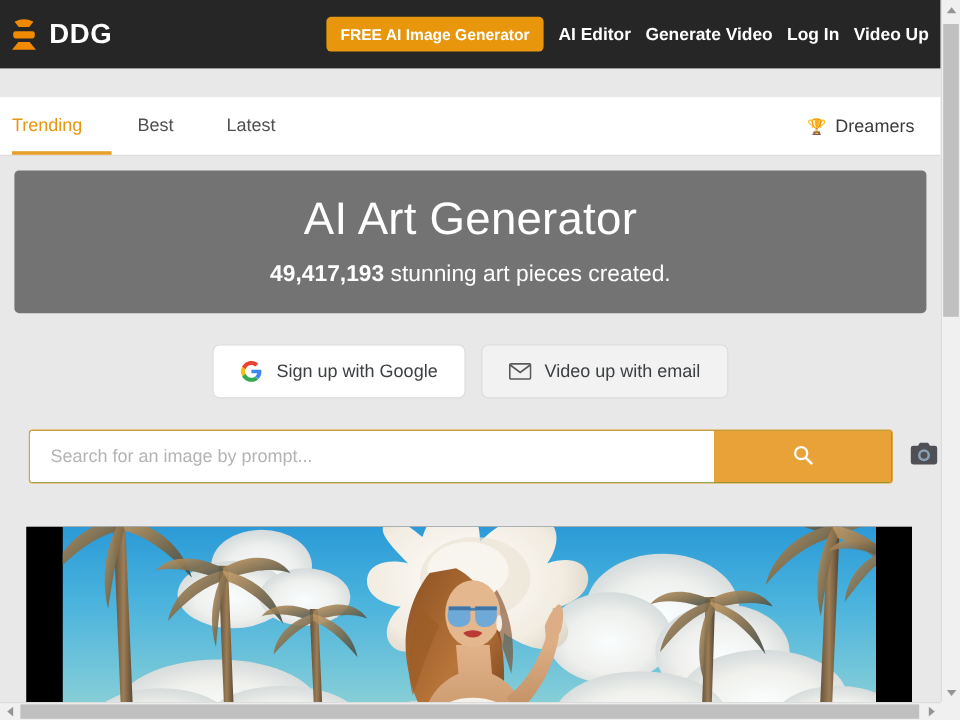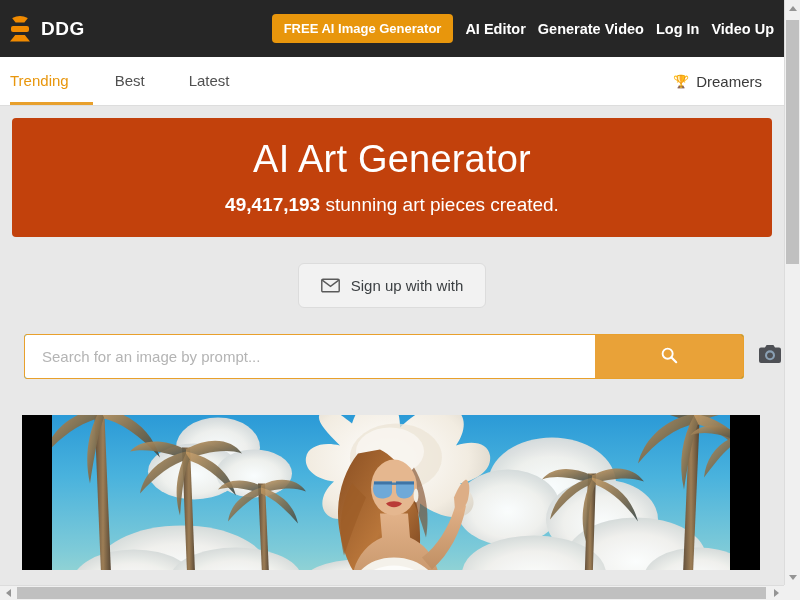--- a/index.html
+++ b/index.html
@@ -48,21 +48,21 @@
     border-radius: 60% 60% 10% 10% / 100% 100% 10% 10%;
     clip-path: polygon(0 0, 100% 0, 72% 100%, 28% 100%);
   }
   .logo-icon .bar.mid { height: 6px; width: 18px; border-radius: 2px; }
   .logo-icon .bar.bot {
     height: 7px;
     clip-path: polygon(28% 0, 72% 0, 100% 100%, 0 100%);
   }
   .logo-text {
     color: #ffffff;
-    font-size: 19px;
+    font-size: 23px;
     font-weight: bold;
     letter-spacing: 0.5px;
   }
 
   .topnav {
     position: absolute;
     right: 10px; top: 0; height: 57px;
     display: flex; align-items: center; gap: 12px;
   }
   .cta-btn {
@@ -88,20 +88,21 @@
 
   
   .tabbar {
     height: 49px;
     background: #ffffff;
     border-bottom: 1px solid #dddddd;
     display: flex;
     align-items: center;
     position: relative;
     padding-left: 10px;
+    margin-top: 24px;
   }
   .tab {
     font-size: 15px;
     color: #505050;
     padding: 0 22px;
     line-height: 48px;
     height: 48px;
     cursor: pointer;
     white-space: nowrap;
   }
@@ -116,21 +117,21 @@
     display: flex; align-items: center; gap: 7px;
     font-size: 15px; color: #3a3a3a;
     cursor: pointer;
   }
   .trophy { font-size: 13px; color: #e8960c; }
 
   
   .hero {
     margin: 12px 12px 0 12px;
     height: 119px;
-    background: #c2410c;
+    background: #737373;
     border-radius: 4px;
     display: flex; flex-direction: column;
     align-items: center; justify-content: center;
   }
   .hero-title {
     color: #ffffff;
     font-size: 38px;
     font-weight: normal;
     letter-spacing: 0.2px;
     line-height: 1.1;
@@ -321,29 +322,40 @@
       </div>
     </div>
 
     <div class="hero">
       <div class="hero-title">AI Art Generator</div>
       <div class="hero-sub"><b>49,417,193</b><span> stunning art pieces created.</span></div>
     </div>
 
     <div class="signup-row">
 
+      <button class="signup-btn google">
+        <span>
+          <svg class="g-logo" viewBox="0 0 48 48" xmlns="http://www.w3.org/2000/svg">
+            <path fill="#4285F4" d="M45.1 24.5c0-1.6-.1-2.8-.4-4H24v7.3h12.1c-.2 2-1.6 5-4.5 7l6.9 5.3c4.1-3.8 6.6-9.4 6.6-15.6z"></path>
+            <path fill="#34A853" d="M24 46c5.9 0 10.9-1.9 14.5-5.3l-6.9-5.3c-1.8 1.3-4.3 2.2-7.6 2.2-5.8 0-10.7-3.8-12.5-9.1l-7.1 5.5C8.1 41.1 15.4 46 24 46z"></path>
+            <path fill="#FBBC05" d="M11.5 28.5c-.5-1.4-.8-2.9-.8-4.5s.3-3.1.8-4.5l-7.1-5.5C2.9 17 2 20.4 2 24s.9 7 2.4 10z"></path>
+            <path fill="#EA4335" d="M24 10.6c3.3 0 6.1 1.1 8.4 3.3l6.1-6.1C34.9 4.3 29.9 2 24 2 15.4 2 8.1 6.9 4.4 14l7.1 5.5c1.8-5.3 6.7-8.9 12.5-8.9z"></path>
+          </svg>
+        </span>
+        <span>Sign up with Google</span>
+      </button>
 
       <button class="signup-btn email">
         <span>
           <svg class="env-icon" viewBox="0 0 24 18" xmlns="http://www.w3.org/2000/svg">
             <rect x="1" y="1" width="22" height="16" rx="1.5" fill="none" stroke="#5a5a5a" stroke-width="1.8"></rect>
             <path d="M1.5 2.2 L12 10 L22.5 2.2" fill="none" stroke="#5a5a5a" stroke-width="1.8"></path>
           </svg>
         </span>
-        <span>Sign up with with</span>
+        <span>Video up with email</span>
       </button>
 
     </div>
 
     <div class="search-row">
       <div class="search-wrap">
         <input class="search-input" type="text" placeholder="Search for an image by prompt..." style="">
         <button class="search-go">
           <span>
             <svg viewBox="0 0 20 20" xmlns="http://www.w3.org/2000/svg">

